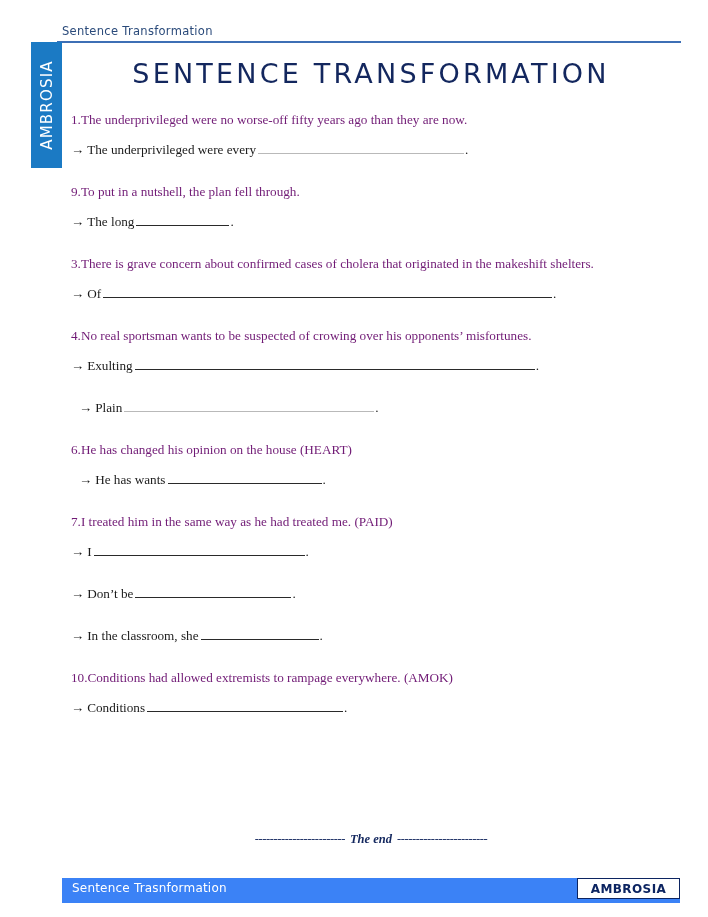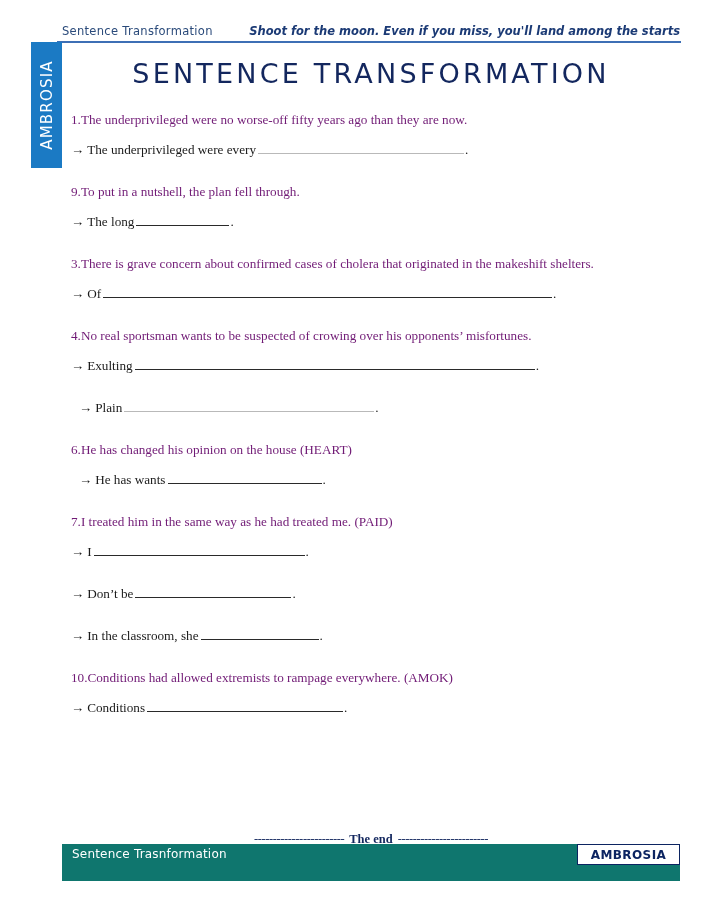--- a/index.html
+++ b/index.html
@@ -161,30 +161,31 @@
     font-size: 12.5px;
     color: #13275e;
     white-space: nowrap;
   }
   .theend .dashes {
     letter-spacing: -0.4px;
   }
   .theend .endword {
     font-weight: bold;
     margin: 0 5px;
+    font-style: italic;
   }
 
   
   .footer-bar {
     position: absolute;
     left: 62px;
-    top: 844px;
+    top: 878px;
     width: 618px;
-    height: 37px;
-    background: #0f766e;
+    height: 25px;
+    background: #3b82f6;
   }
   .footer-title {
     position: absolute;
     left: 10px;
     top: 3px;
     font-family: "DejaVu Sans", "Liberation Sans", sans-serif;
     font-size: 12px;
     letter-spacing: 0.2px;
     color: #ffffff;
     white-space: nowrap;
@@ -211,21 +212,20 @@
     white-space: nowrap;
   }
 </style>
 </head>
 <body>
 
 <div class="page">
 
   <div class="header">
     <span class="header-left">Sentence Transformation</span>
-    <span class="header-right">Shoot for the moon. Even if you miss, you'll land among the starts</span>
   </div>
   <div class="header-rule"></div>
 
   <div class="brand-tab">
     <span class="brand-tab-text">AMBROSIA</span>
   </div>
 
   <div class="doc-title">SENTENCE TRANSFORMATION</div>
 
   <div class="content">

